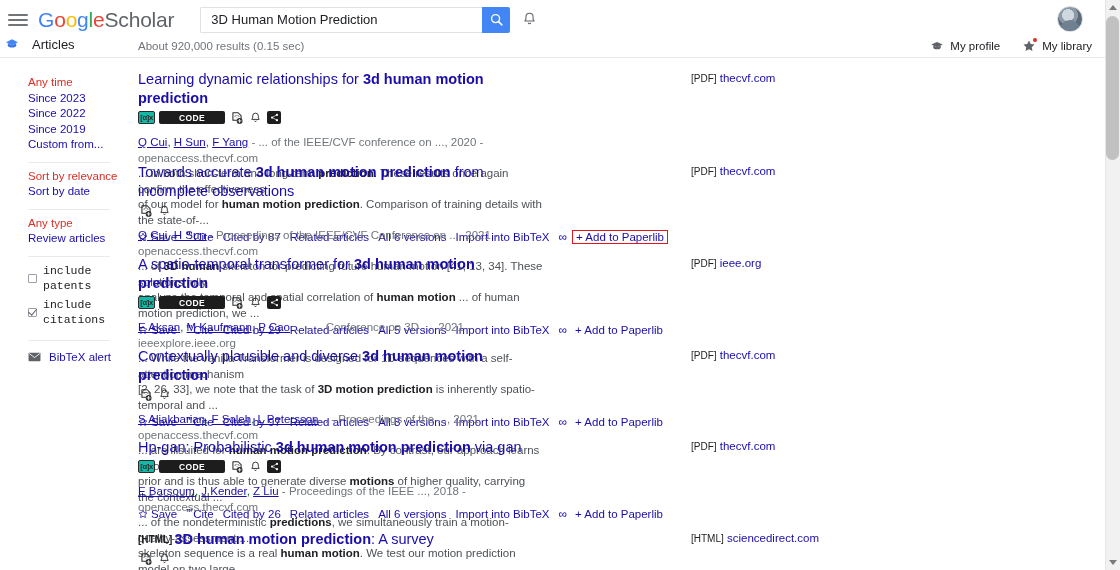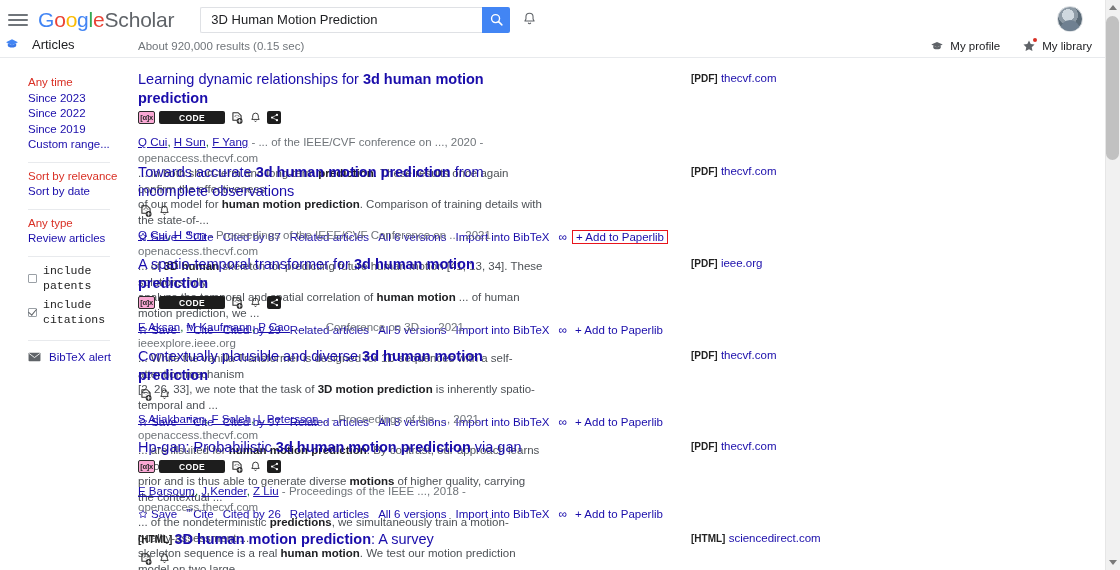--- a/index.html
+++ b/index.html
@@ -115,21 +115,21 @@
   }
   .r-title b { font-weight:700; color:#1a0dab; }
   .r-title .tag {
     font-size:10px; color:#222; font-weight:700; vertical-align:1px; margin-right:2px;
   }
   .badges { display:flex; align-items:center; gap:4px; height:17px; margin:1px 0 1px 0; }
   .badge-alx {
     height:13px; min-width:17px; border:1.5px solid #2b2b2b; border-radius:2px;
     display:flex; align-items:center; justify-content:center;
     font-size:7.5px; color:#2b2b2b; font-weight:700; letter-spacing:-0.3px; padding:0 1px;
-    background:#f9a8d4; cursor:pointer;
+    background:#14b8a6; cursor:pointer;
   }
   .badge-code {
     height:13px; background:#1d1d1d; color:#fff; border-radius:2px;
     font-size:8.5px; font-weight:700; letter-spacing:0.4px;
     display:flex; align-items:center; padding:0 20px; cursor:pointer;
   }
   .badge-icon { width:15px; height:15px; display:flex; align-items:center; justify-content:center; cursor:pointer;}
   .badge-share {
     width:14px; height:13px; background:#1d1d1d; border-radius:2px;
     display:flex; align-items:center; justify-content:center; cursor:pointer;
@@ -147,21 +147,21 @@
   .r-actions .act.quote::before{ content:"\201D\201D"; font-size:12px; letter-spacing:-2px; color:#1a0dab; }
   .r-actions .more { letter-spacing:-1px; font-size:12px; }
   .paperlib { white-space:nowrap; cursor:pointer; }
   .paperlib.boxed {
     border:1.5px solid #e8141c; padding:0 3px; margin-left:-3px;
   }
   .src {
     position:absolute; left:545px; font-size:11.5px; color:#1a0dab;
     white-space:nowrap; cursor:pointer;
   }
-  .src .k { font-size:10px; color:#222; font-weight:700;padding-left:8px; }
+  .src .k { font-size:10px; color:#222; font-weight:400;padding-left:8px; }
 
   
   .scrollbar-track {
     position:absolute; right:0; top:0; width:15px; height:570px;
     background:#f1f1f1; border-left:1px solid #e6e6e6;
   }
   .scrollbar-thumb {
     position:absolute; right:1px; top:16px; width:13px; height:144px;
     background:#c1c1c1; border-radius:7px;
   }
@@ -235,21 +235,21 @@
       <span>My library</span>
     </div>
   </div>
 
   <div class="sidebar">
     <div class="side-group">
       <div class="side-item sel">Any time</div>
       <div class="side-item">Since 2023</div>
       <div class="side-item">Since 2022</div>
       <div class="side-item">Since 2019</div>
-      <div class="side-item">Custom range...</div>
+      <div class="side-item">Custom from...</div>
     </div>
     <div class="side-divider"></div>
     <div class="side-group">
       <div class="side-item sel">Sort by relevance</div>
       <div class="side-item">Sort by date</div>
     </div>
     <div class="side-divider"></div>
     <div class="side-group">
       <div class="side-item sel">Any type</div>
       <div class="side-item">Review articles</div>

